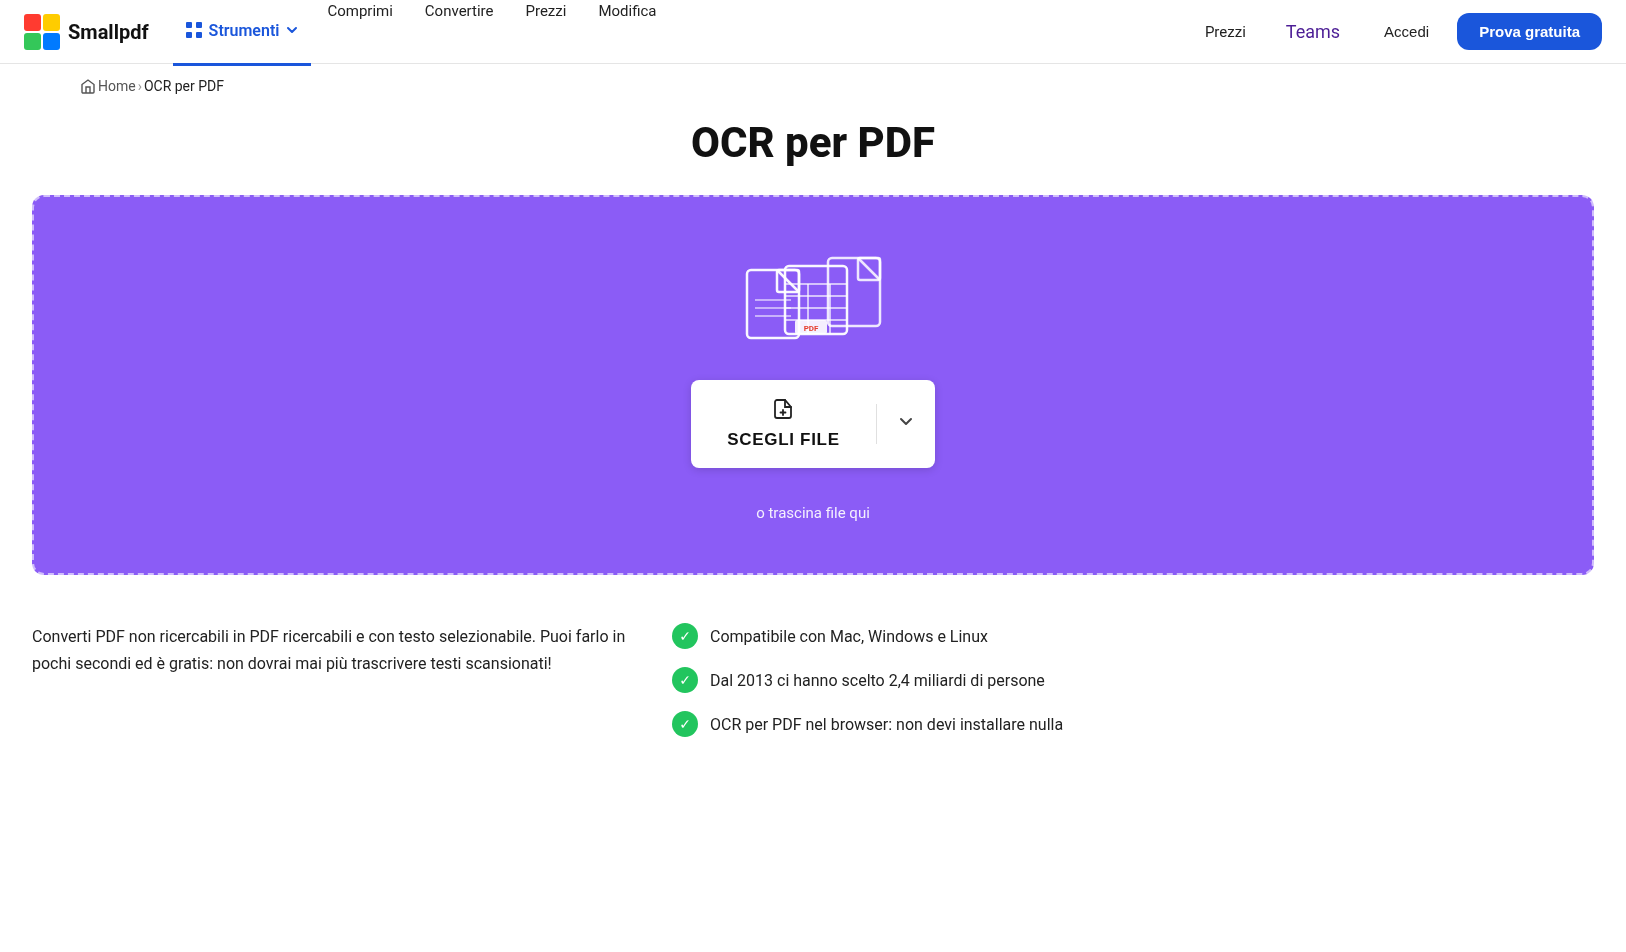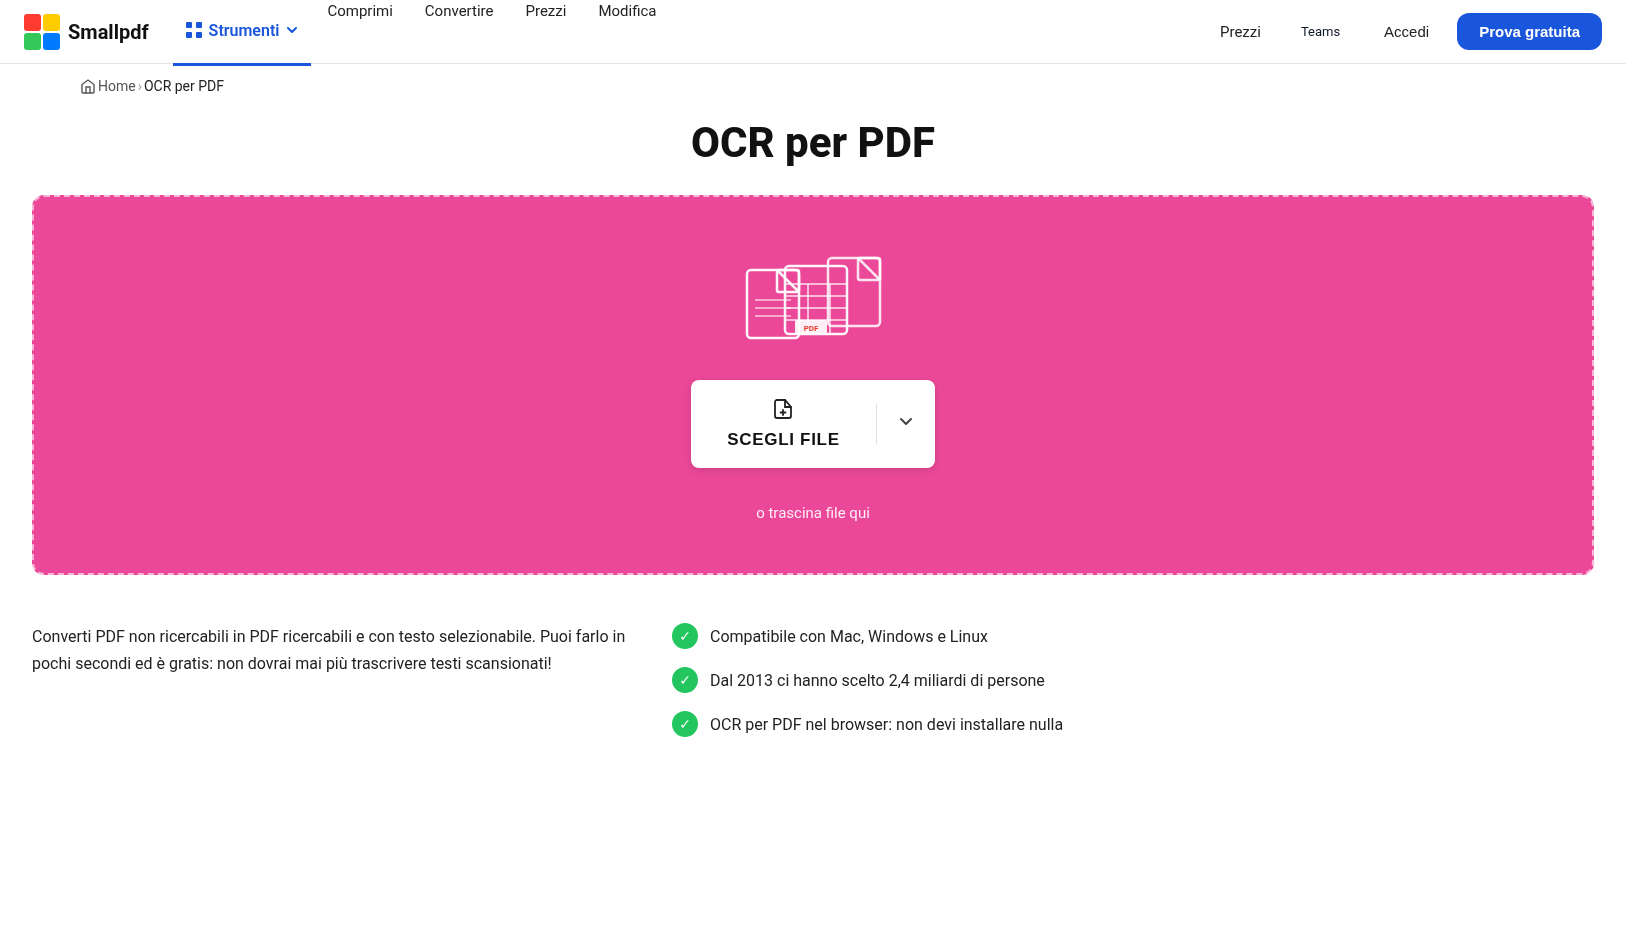--- a/index.html
+++ b/index.html
@@ -53,21 +53,21 @@
       text-decoration: none;
       cursor: pointer;
     }
     .navbar-right {
       margin-left: auto;
       display: flex;
       align-items: center;
       gap: 8px;
     }
     .nav-prezzi { padding: 0 16px; font-size: 15px; color: #222; cursor: pointer; }
-    .nav-teams { padding: 0 16px; font-size: 13px; color: #0f172a; cursor: pointer; }
+    .nav-teams { padding: 0 16px; font-size: 18px; color: #4c1d95; cursor: pointer; }
     .btn-accedi {
       padding: 8px 20px;
       font-size: 15px;
       background: transparent;
       border: none;
       color: #222;
       cursor: pointer;
       font-weight: 500;
     }
     .btn-prova {
@@ -102,21 +102,21 @@
     }
     .page-title {
       font-size: 42px;
       font-weight: 800;
       color: #111;
     }
 
     
     .dropzone-outer {
       margin: 0 32px;
-      background: #ec4899;
+      background: #8b5cf6;
       border-radius: 12px;
       border: 2px dashed rgba(255,255,255,0.6);
       padding: 48px 24px;
       display: flex;
       flex-direction: column;
       align-items: center;
       justify-content: center;
       min-height: 380px;
     }
     .pdf-icon-group {

